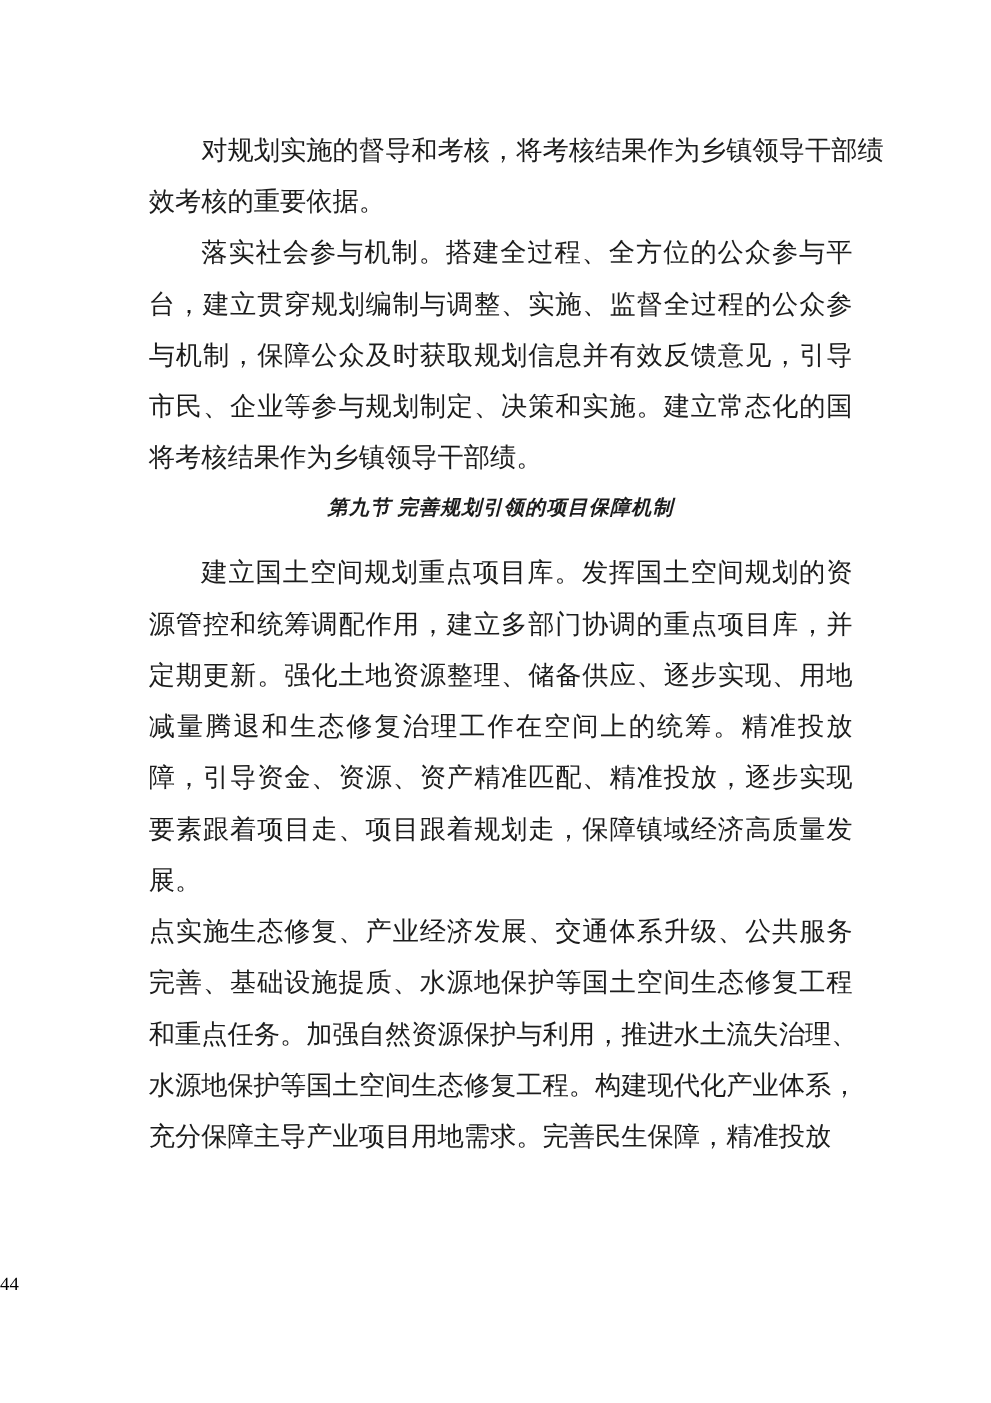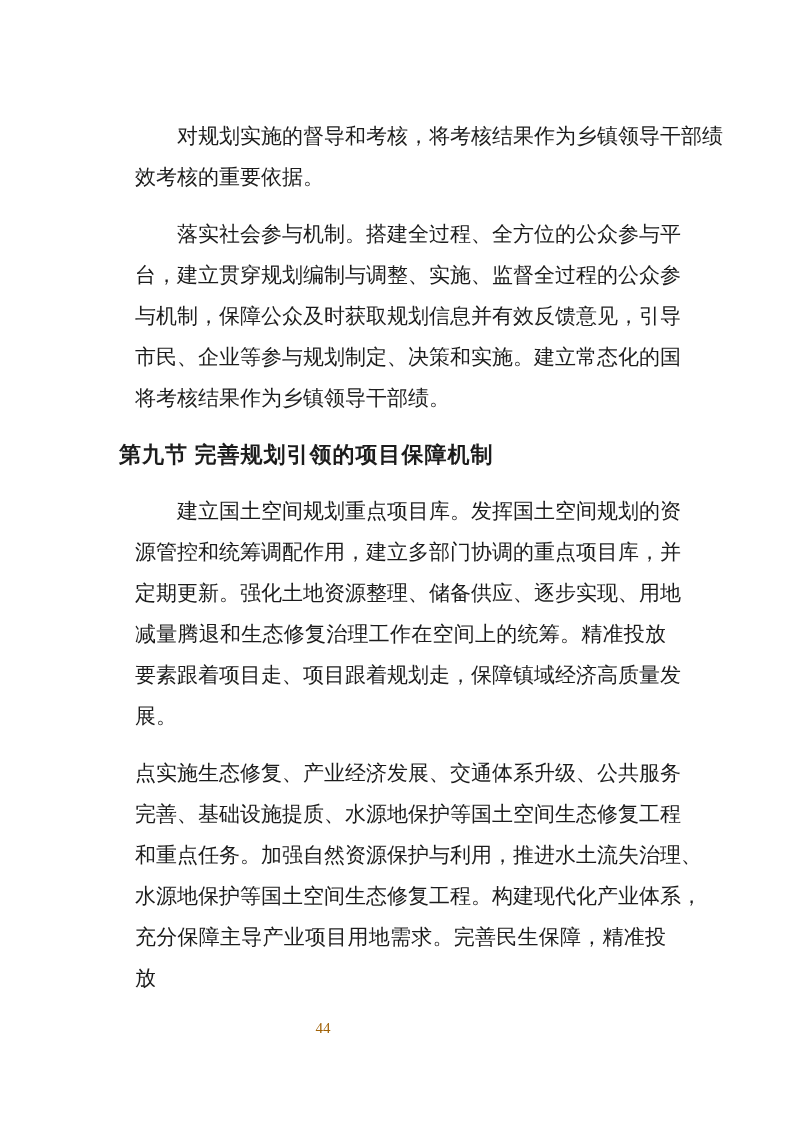--- a/index.html
+++ b/index.html
@@ -15,48 +15,50 @@
     overflow: hidden;
     font-family: "Liberation Serif", "DejaVu Serif", serif;
     color: #1c1c1c;
   }
   .text-col {
     position: absolute;
     left: 119px;
     top: 100px;
     width: 563px;
   }
-  .para { margin: 16px; padding: 0; }
+  .para { margin: 0; padding: 0; }
   .line {
     font-size: 21px;
     line-height: 41px;
     letter-spacing: 0;
     text-align: justify;
     text-align-last: justify;
     white-space: nowrap;
     text-justify: inter-character;
   }
   .line.indent { text-indent: 42px; }
   .line.last { text-align-last: left; white-space: normal; }
   .heading {
-    font-size: 22px;
+    font-size: 16px;
     font-weight: bold;
     line-height: 40px;
+    text-align: center;
     margin: 0 0 11px 0;
     letter-spacing: 1px;
+    font-style: italic;
   }
   .page-number {
     position: absolute;
     left: 0;
     width: 646px;
     top: 1018px;
-    text-align: center;
+    text-align: left;
     font-size: 15px;
     line-height: 20px;
-    color: #a16207;
+    color: #000000;
     font-family: "Liberation Serif", "DejaVu Serif", serif;
   }
 </style>
 </head>
 <body>
 
 <div class="page">
   <div class="text-col">
 
     <div class="para">
@@ -72,20 +74,21 @@
       <div class="line last">将考核结果作为乡镇领导干部绩。</div>
     </div>
 
     <div class="heading">第九节 完善规划引领的项目保障机制</div>
 
     <div class="para">
       <div class="line indent">建立国土空间规划重点项目库。发挥国土空间规划的资</div>
       <div class="line">源管控和统筹调配作用，建立多部门协调的重点项目库，并</div>
       <div class="line">定期更新。强化土地资源整理、储备供应、逐步实现、用地</div>
       <div class="line">减量腾退和生态修复治理工作在空间上的统筹。精准投放</div>
+      <div class="line">障，引导资金、资源、资产精准匹配、精准投放，逐步实现</div>
       <div class="line">要素跟着项目走、项目跟着规划走，保障镇域经济高质量发</div>
       <div class="line last">展。</div>
     </div>
 
     <div class="para">
       <div class="line">点实施生态修复、产业经济发展、交通体系升级、公共服务</div>
       <div class="line">完善、基础设施提质、水源地保护等国土空间生态修复工程</div>
       <div class="line">和重点任务。加强自然资源保护与利用，推进水土流失治理、</div>
       <div class="line">水源地保护等国土空间生态修复工程。构建现代化产业体系，</div>
       <div class="line last">充分保障主导产业项目用地需求。完善民生保障，精准投放</div>

